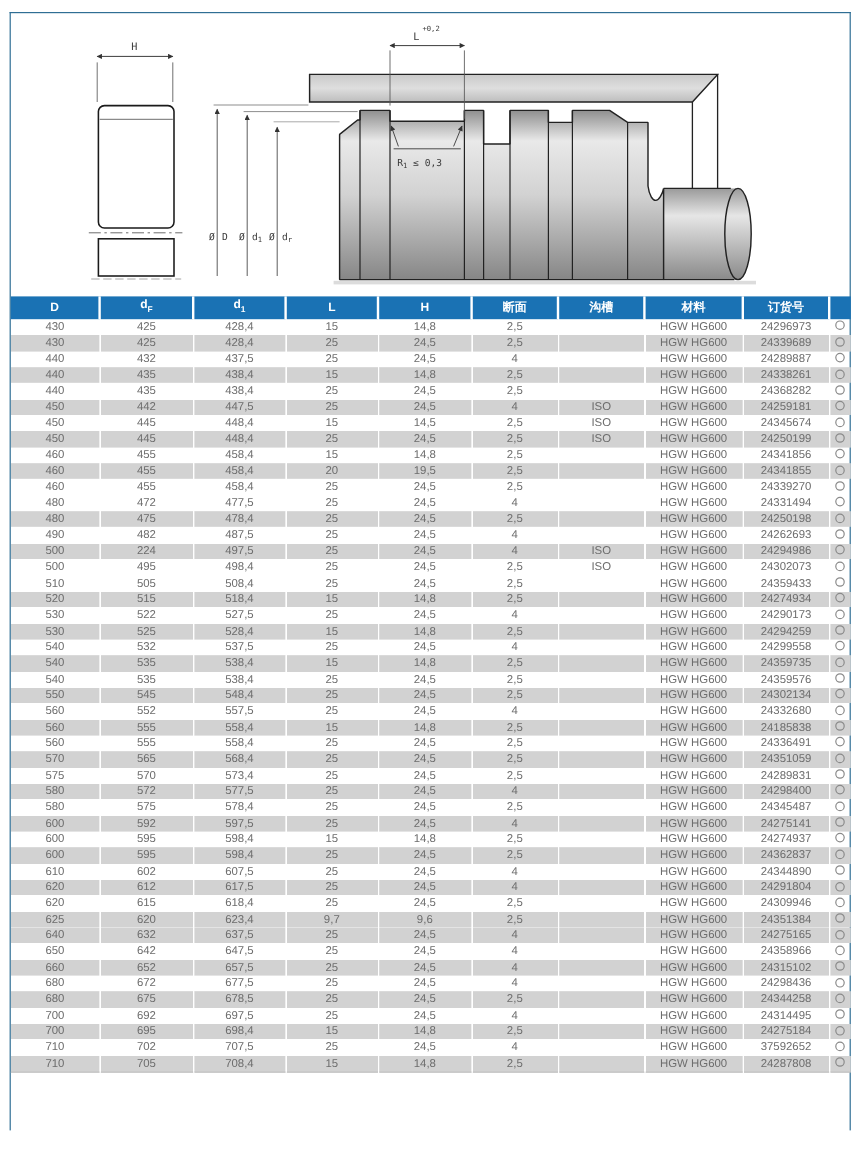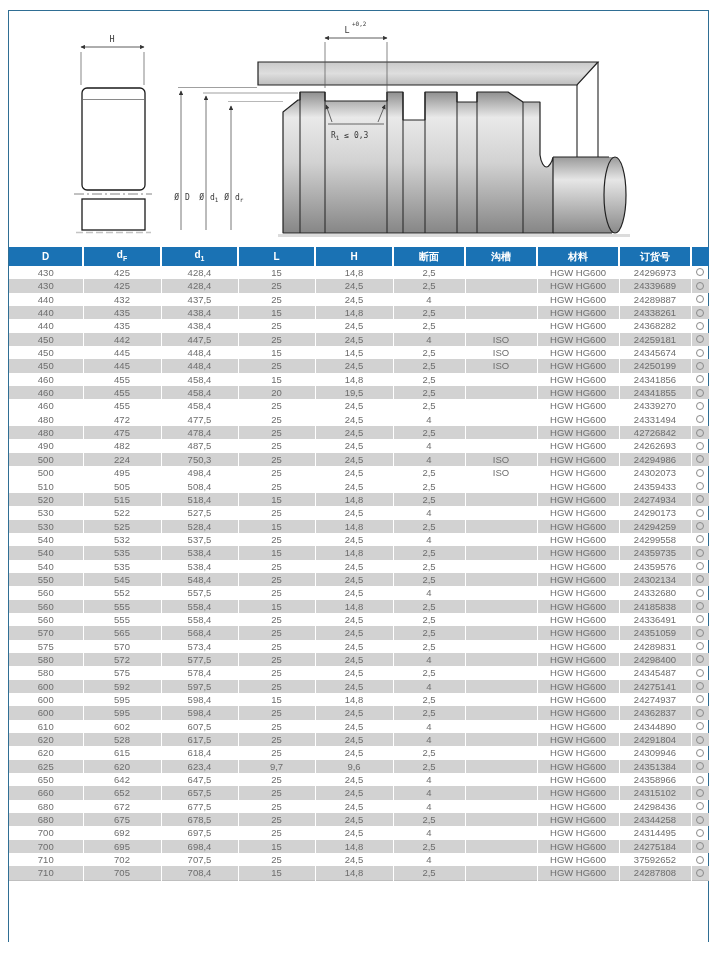--- a/index.html
+++ b/index.html
@@ -324,39 +324,39 @@
         </tr>
         <tr class="stripe">
           <td>480</td>
           <td>475</td>
           <td>478,4</td>
           <td>25</td>
           <td>24,5</td>
           <td>2,5</td>
           <td></td>
           <td>HGW HG600</td>
-          <td>42726842</td>
+          <td>24250198</td>
           <td><span class="avail-circle"></span></td>
         </tr>
         <tr>
           <td>490</td>
           <td>482</td>
           <td>487,5</td>
           <td>25</td>
           <td>24,5</td>
           <td>4</td>
           <td></td>
           <td>HGW HG600</td>
           <td>24262693</td>
           <td><span class="avail-circle"></span></td>
         </tr>
         <tr class="stripe">
           <td>500</td>
           <td>224</td>
-          <td>750,3</td>
+          <td>497,5</td>
           <td>25</td>
           <td>24,5</td>
           <td>4</td>
           <td>ISO</td>
           <td>HGW HG600</td>
           <td>24294986</td>
           <td><span class="avail-circle"></span></td>
         </tr>
         <tr>
           <td>500</td>
@@ -593,21 +593,21 @@
           <td>25</td>
           <td>24,5</td>
           <td>4</td>
           <td></td>
           <td>HGW HG600</td>
           <td>24344890</td>
           <td><span class="avail-circle"></span></td>
         </tr>
         <tr class="stripe">
           <td>620</td>
-          <td>528</td>
+          <td>612</td>
           <td>617,5</td>
           <td>25</td>
           <td>24,5</td>
           <td>4</td>
           <td></td>
           <td>HGW HG600</td>
           <td>24291804</td>
           <td><span class="avail-circle"></span></td>
         </tr>
         <tr>
@@ -627,20 +627,32 @@
           <td>620</td>
           <td>623,4</td>
           <td>9,7</td>
           <td>9,6</td>
           <td>2,5</td>
           <td></td>
           <td>HGW HG600</td>
           <td>24351384</td>
           <td><span class="avail-circle"></span></td>
         </tr>
+        <tr class="stripe">
+          <td>640</td>
+          <td>632</td>
+          <td>637,5</td>
+          <td>25</td>
+          <td>24,5</td>
+          <td>4</td>
+          <td></td>
+          <td>HGW HG600</td>
+          <td>24275165</td>
+          <td><span class="avail-circle"></span></td>
+        </tr>
         <tr>
           <td>650</td>
           <td>642</td>
           <td>647,5</td>
           <td>25</td>
           <td>24,5</td>
           <td>4</td>
           <td></td>
           <td>HGW HG600</td>
           <td>24358966</td>

